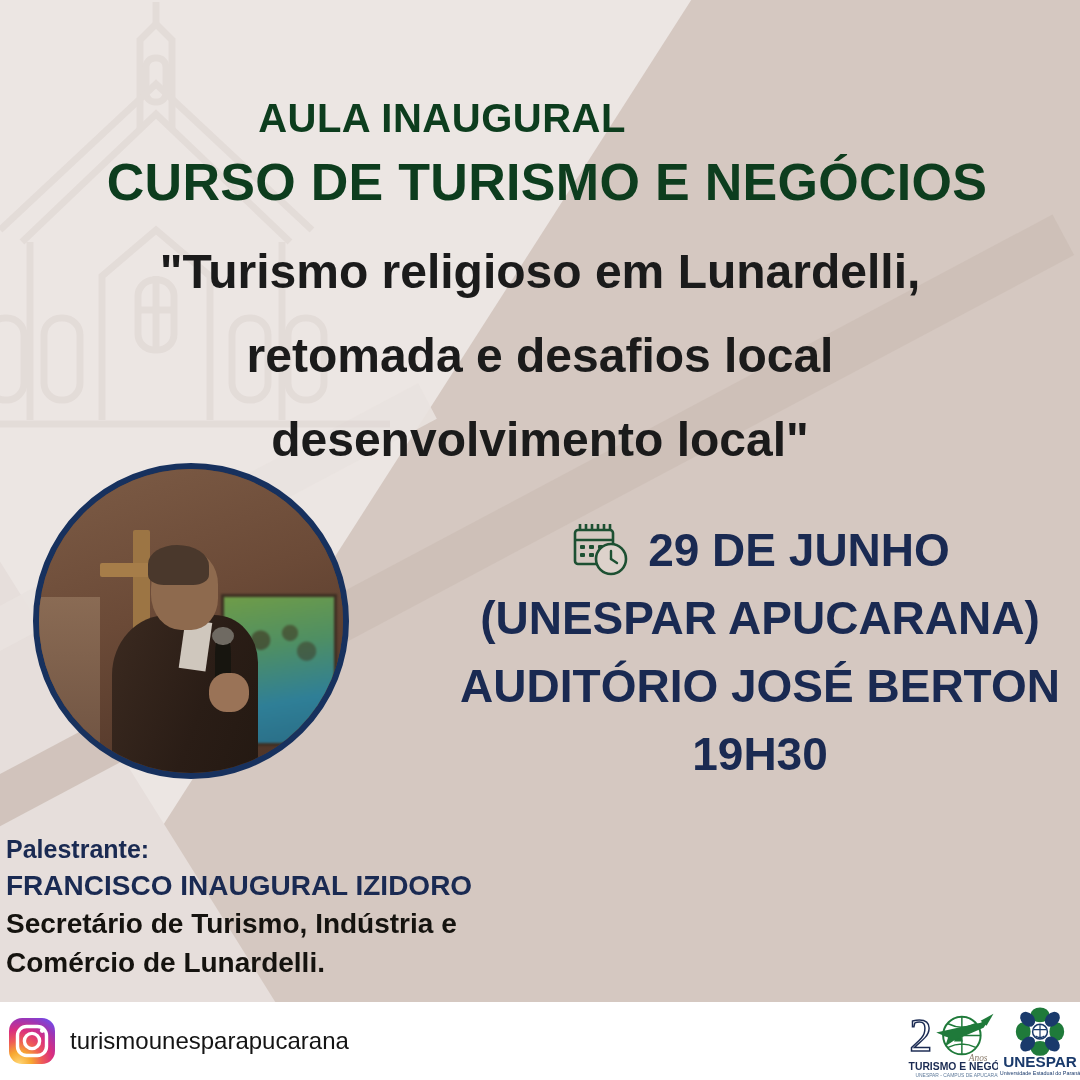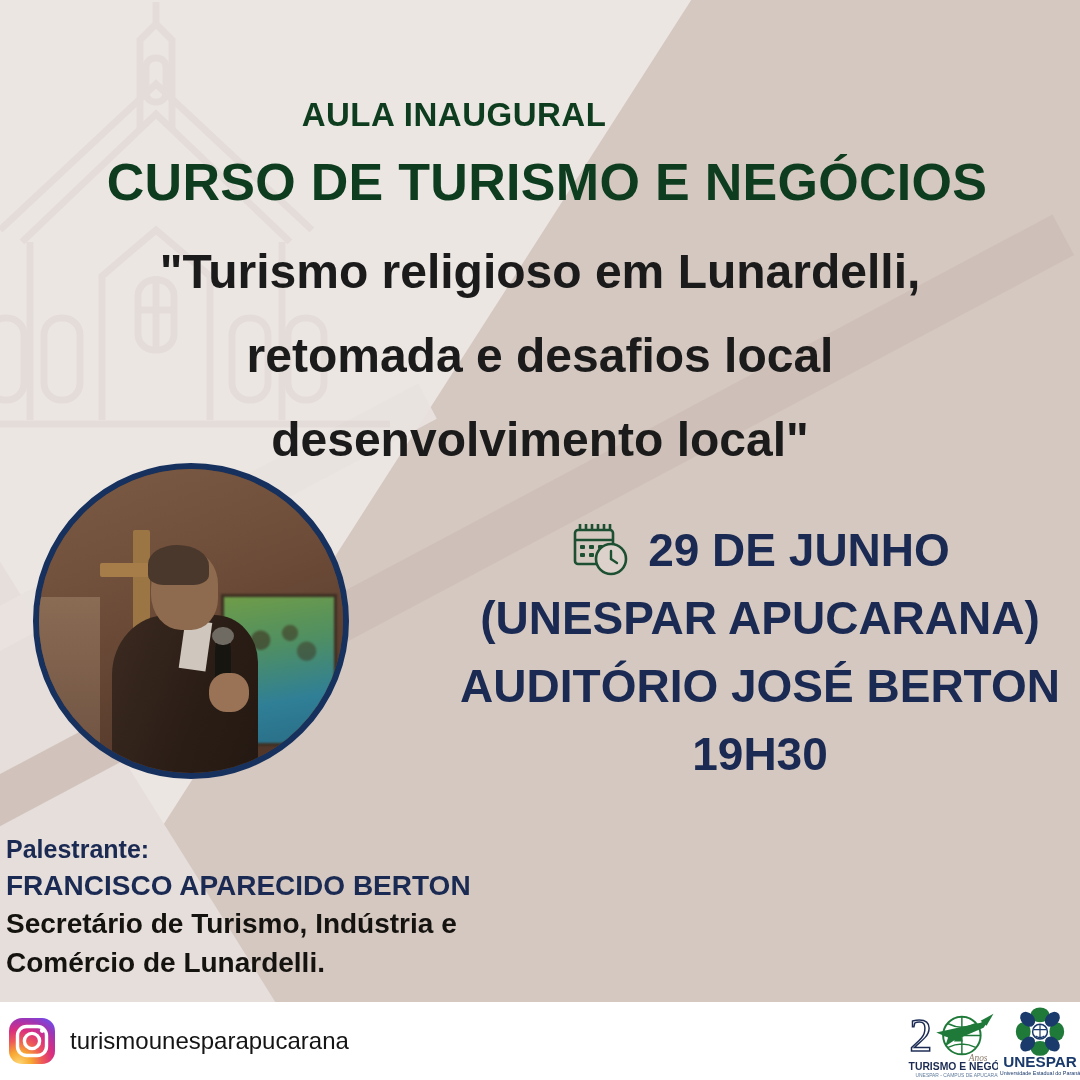--- a/index.html
+++ b/index.html
@@ -70,24 +70,24 @@
     top: -20px;
     width: 420px;
     height: 470px;
     opacity: .55;
   }
 
   
   .kicker {
     position: absolute;
     top: 96px;
-    left: 12px;
+    left: 0;
     width: 884px;
     text-align: center;
-    font-size: 33px;
+    font-size: 40px;
     font-weight: 700;
     letter-spacing: .5px;
     color: #0d3d1e;
     font-family: "Liberation Sans", sans-serif;
   }
   .course {
     position: absolute;
     top: 152px;
     left: 7px;
     width: 1080px;
@@ -332,21 +332,21 @@
       </svg>
       <span class="line">29 DE JUNHO</span>
     </div>
     <div class="line">(UNESPAR APUCARANA)</div>
     <div class="line">AUDITÓRIO JOSÉ BERTON</div>
     <div class="line">19H30</div>
   </div>
 
   <div class="credit">
     <div class="c-label">Palestrante:</div>
-    <div class="c-name">FRANCISCO APARECIDO BERTON</div>
+    <div class="c-name">FRANCISCO INAUGURAL IZIDORO</div>
     <div class="c-role">Secretário de Turismo, Indústria e</div>
     <div class="c-role">Comércio de Lunardelli.</div>
   </div>
 
   <div class="footer">
     <svg class="ig-icon" viewBox="0 0 48 48">
       <defs>
         <radialGradient id="igGrad" cx="22%" cy="100%" r="120%">
           <stop offset="0%" stop-color="#ffd776"></stop>
           <stop offset="22%" stop-color="#f7a831"></stop>

